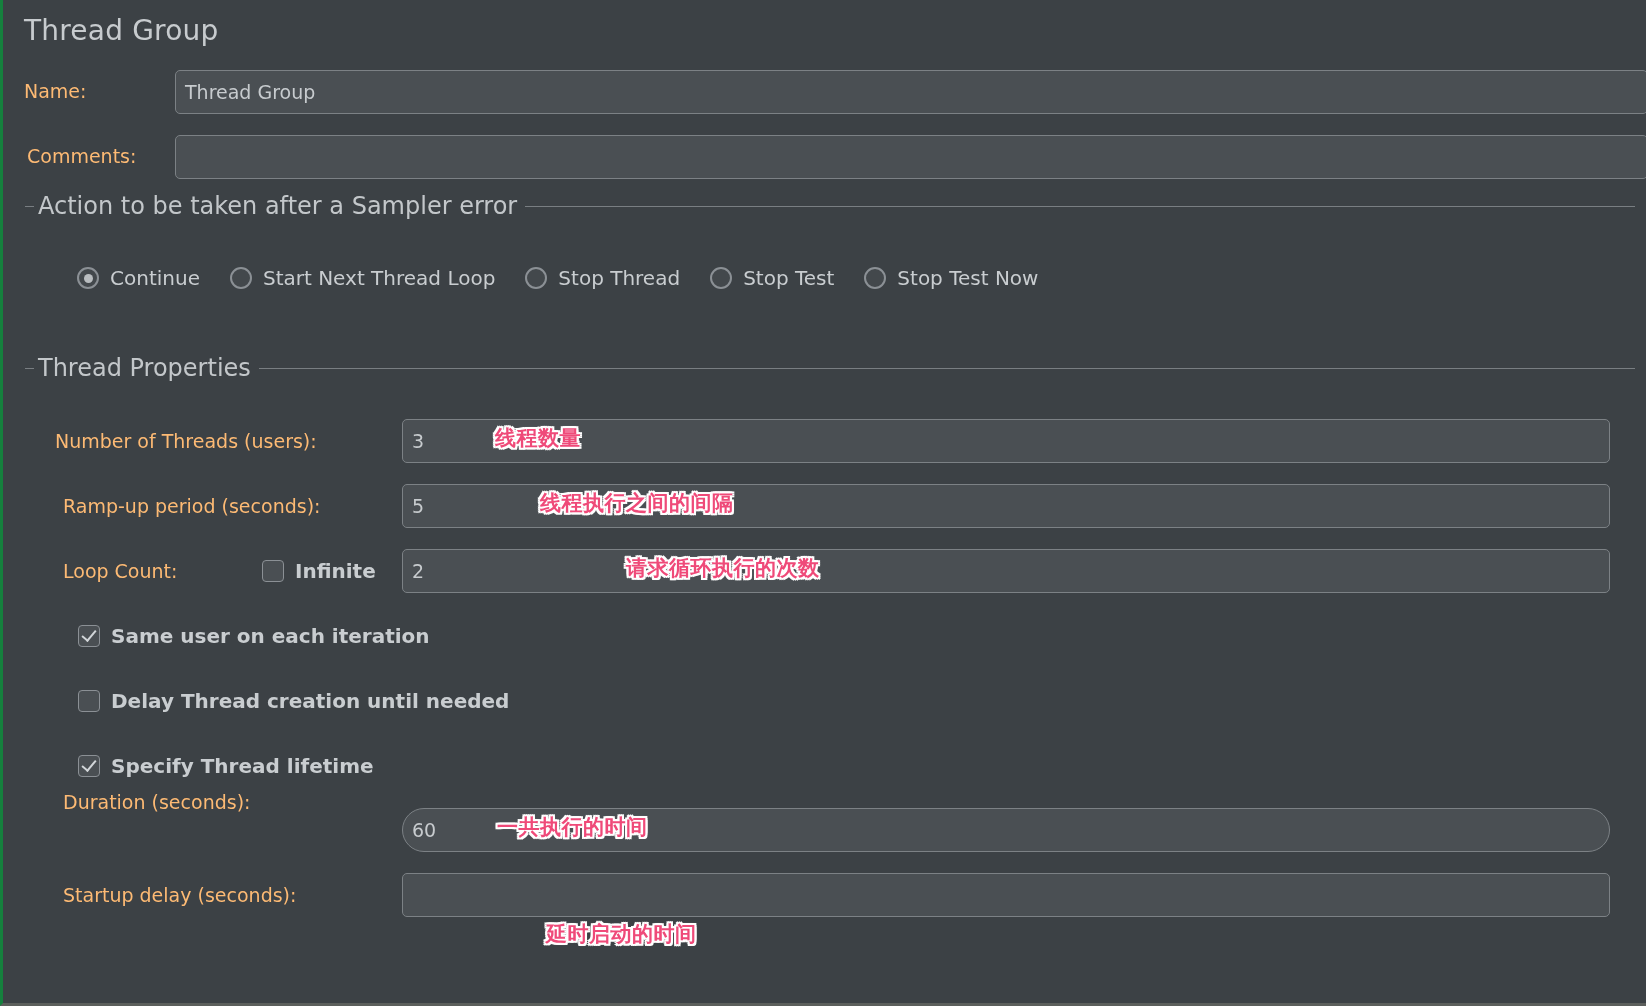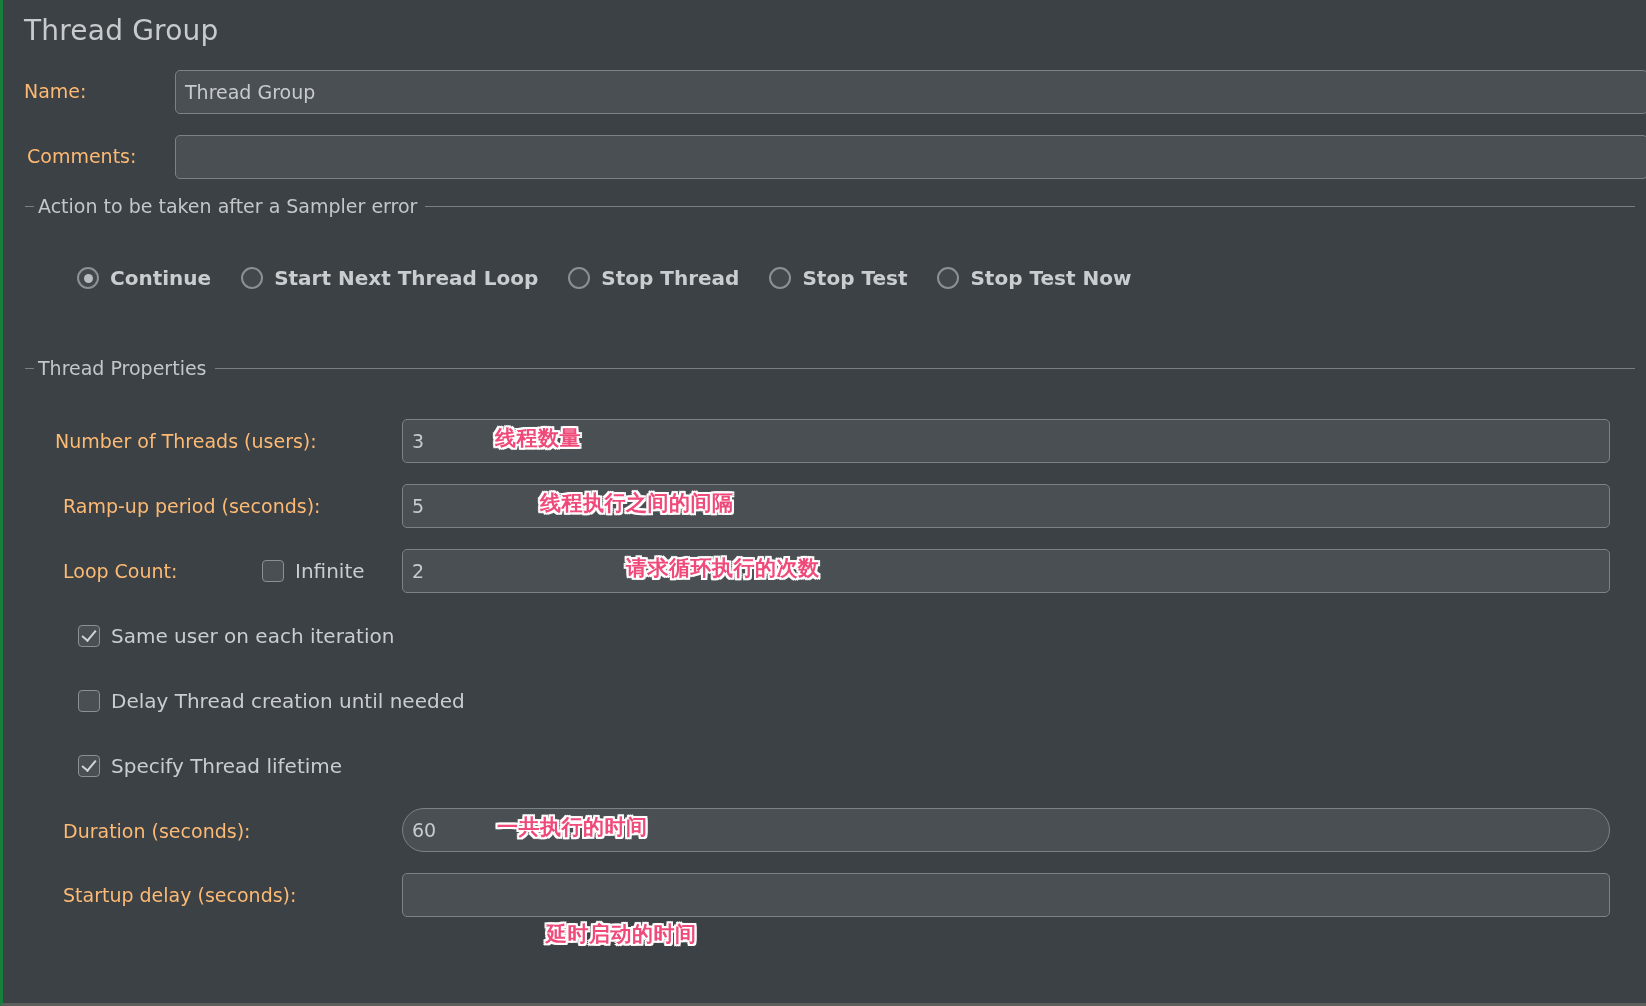--- a/index.html
+++ b/index.html
@@ -58,38 +58,37 @@
     height: 20px;
     pointer-events: none;
   }
   .group .tick {
     width: 9px; height: 1px;
     background: #797e82;
     margin-right: 2px;
     margin-top: 1px;
   }
   .group .gtitle {
-    font-size: 19px;
+    font-size: 24px;
     color: #c3c7ca;
     white-space: nowrap;
     padding: 0 8px 0 2px;
   }
   .group .gline {
     flex: 1 1 auto;
     height: 1px;
     background: #797e82;
   }
 
   
   .radio-row { position: absolute; display: flex; align-items: center; }
   .radio-item {
     display: flex; align-items: center;
     margin-right: 30px;
     white-space: nowrap;
-    font-weight: bold;
   }
   .radio-mark {
     width: 22px; height: 22px;
     border-radius: 50%;
     border: 2px solid #8b9095;
     background: #43484c;
     display: inline-flex;
     align-items: center; justify-content: center;
     margin-right: 11px;
     flex: 0 0 auto;
@@ -117,21 +116,21 @@
   .cbox-mark .tickmark {
     position: absolute;
     left: 6px; top: 1px;
     width: 8px; height: 14px;
     border-right: 2px solid #d2d6d9;
     border-bottom: 2px solid #d2d6d9;
     transform: rotate(40deg);
     display: none;
   }
   .cbox-row.checked .cbox-mark .tickmark { display: block; }
-  .cbox-label { font-size: 20px; color: #c9cdd0; }
+  .cbox-label { font-size: 20px; color: #c9cdd0; font-weight: bold; }
 
   
   .annot {
     position: absolute;
     font-size: 21px;
     font-weight: 700;
     color: #ef4a79;
     white-space: nowrap;
     letter-spacing: .5px;
     text-shadow:
@@ -221,21 +220,21 @@
     <span class="cbox-label">Delay Thread creation until needed</span>
   </div>
 
   <div class="cbox-row checked" style="left:75px; top:754px;">
     <span class="cbox-mark">
         <span class="tickmark"></span>
       </span>
     <span class="cbox-label">Specify Thread lifetime</span>
   </div>
 
-  <div class="lbl" style="left:60px; top:820px;">Duration (seconds):</div>
+  <div class="lbl" style="left:60px; top:791px;">Duration (seconds):</div>
   <div class="field" style="left:399px; top:808px; width:1208px; height:44px;border-radius:22px;">60</div>
   <div class="annot" style="left:494px; top:813px;">一共执行的时间</div>
 
   <div class="lbl" style="left:60px; top:884px;">Startup delay (seconds):</div>
   <div class="field" style="left:399px; top:873px; width:1208px; height:44px;"></div>
   <div class="annot" style="left:532px; top:920px;margin-left:11px;">延时启动的时间</div>
 
 </div>
 
 </body></html>

